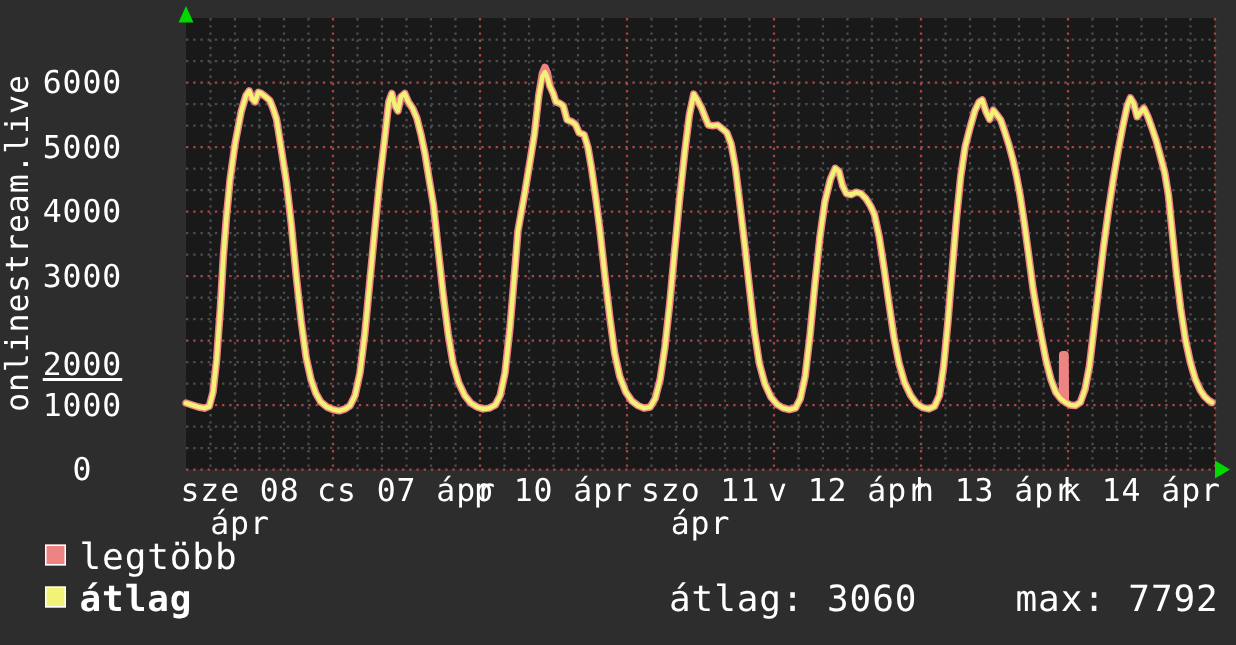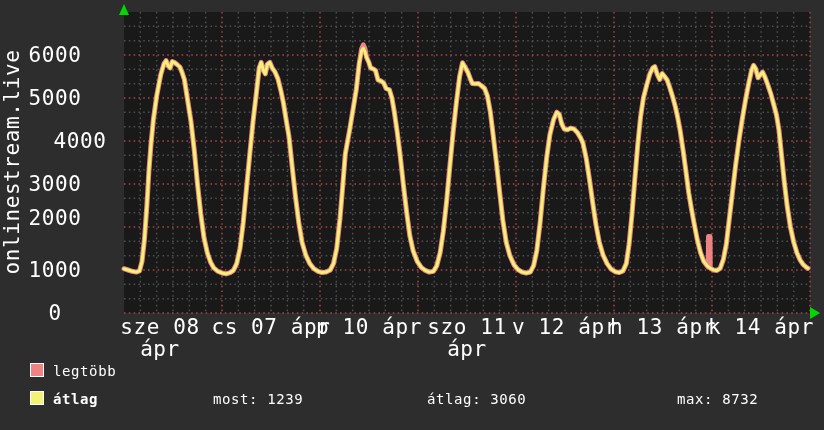--- a/index.html
+++ b/index.html
@@ -1,19 +1,19 @@
 <!DOCTYPE html>
 <html><head>
 <meta charset="utf-8">
 <style>
   html,body{margin:0;padding:0;background:#2d2d2d;}
   .stage{position:relative;width:824px;height:430px;background:#2d2d2d;overflow:hidden;
          font-family:"DejaVu Sans Mono","Liberation Mono",monospace;color:#fff;}
   .stage svg{position:absolute;left:0;top:0;}
-  .txt{position:absolute;font-size:14px;line-height:22px;letter-spacing:0.6px;white-space:pre;}
+  .txt{position:absolute;font-size:24px;line-height:22px;letter-spacing:0.6px;white-space:pre;}
   .vtitle{position:absolute;left:-139px;top:151px;width:301px;height:22px;text-align:center;
           transform:rotate(-90deg);font-size:21px;line-height:22px;letter-spacing:0.6px;}
   .ylab{position:absolute;left:0;width:110px;text-align:center;font-size:21px;line-height:22px;letter-spacing:0.6px;}
   .xlab{position:absolute;width:132px;text-align:center;top:316px;font-size:21px;line-height:22px;letter-spacing:0.6px;}
   .swatch{position:absolute;left:30px;width:12px;height:12px;border:1px solid #ffffff;}
 </style>
 </head>
 <body>
 
 <div class="stage">
@@ -87,37 +87,36 @@
       <polyline points="124.0,268.7 128.1,270.0 132.2,271.3 136.3,272.1 139.5,270.9 142.0,261.4 144.4,239.9 146.9,205.5 148.9,171.1 150.9,145.3 153.4,119.5 156.7,95.9 160.8,74.4 164.0,63.6 166.1,60.6 168.1,65.8 170.1,67.9 172.2,61.5 174.2,62.3 177.1,64.5 179.9,67.0 182.0,72.2 184.4,79.5 187.3,98.0 191.0,121.7 194.2,149.6 197.5,184.0 200.8,214.1 204.0,237.8 207.3,252.8 210.6,262.3 213.8,267.9 217.9,271.3 222.0,273.0 226.1,273.9 230.2,272.6 233.4,270.4 236.7,263.6 240.0,248.5 243.2,222.7 246.5,188.3 249.8,153.9 253.0,121.7 256.3,93.7 259.2,67.9 261.2,62.3 263.2,70.1 265.3,73.9 267.3,64.5 269.8,62.3 272.2,67.9 275.1,72.2 277.9,78.7 280.8,90.3 283.3,102.3 286.1,119.5 289.0,136.7 292.2,166.8 295.5,196.9 298.8,222.7 302.0,242.1 305.7,254.9 309.8,263.6 313.9,268.7 318.0,271.3 322.0,272.6 326.1,272.1 330.2,270.0 333.5,263.6 336.7,248.5 340.0,218.4 342.9,184.0 345.3,153.9 349.8,129.0 353.5,106.6 356.3,89.4 359.2,63.6 361.6,50.7 363.3,48.1 364.9,51.6 366.5,57.2 369.0,62.7 370.6,67.9 373.1,68.8 375.5,70.5 378.0,79.9 381.3,81.2 383.7,83.0 386.1,88.5 389.4,89.8 391.9,98.0 394.3,111.8 397.2,132.0 400.0,153.9 403.3,184.0 406.6,211.9 409.8,235.6 413.1,250.7 417.2,261.4 421.3,267.4 425.3,270.4 429.4,272.1 433.5,271.3 436.8,265.7 440.1,252.8 443.3,231.3 446.6,201.2 449.8,166.8 453.1,132.4 456.4,102.3 459.6,76.5 462.5,62.7 465.0,67.0 467.8,72.2 470.3,78.7 472.3,83.4 475.2,83.8 478.4,83.4 481.7,86.0 484.6,88.5 487.4,95.9 490.3,111.8 493.1,134.6 496.4,162.5 499.7,192.6 502.9,220.6 506.2,242.1 509.9,255.8 514.0,264.8 518.0,269.6 522.1,272.1 526.2,273.0 530.3,272.1 533.6,265.7 536.8,250.7 540.1,222.7 543.4,188.3 546.6,158.2 549.9,134.6 553.6,119.5 556.8,112.2 559.3,114.3 561.7,123.8 564.2,129.0 567.4,129.8 570.7,128.1 574.0,129.0 577.3,132.4 580.5,137.6 583.0,143.2 586.2,158.2 589.5,179.7 592.8,203.4 596.0,224.9 599.3,242.1 603.0,254.9 607.1,263.6 611.1,269.1 615.2,271.7 619.3,272.6 623.0,270.9 626.3,263.6 629.1,244.2 632.0,214.1 634.8,179.7 637.7,145.3 640.5,117.4 643.4,98.0 646.7,85.1 649.9,73.9 652.8,67.9 654.8,66.6 657.3,74.4 659.7,79.5 662.2,73.5 664.6,76.5 667.1,79.9 669.5,86.8 672.4,95.9 675.3,106.6 677.7,117.4 680.1,130.3 683.0,149.6 685.9,171.1 688.7,192.6 691.6,209.8 694.4,224.9 697.3,239.9 700.6,252.8 703.8,261.4 707.1,265.7 710.4,268.3 713.6,270.0 716.9,270.4 720.2,268.3 723.4,259.3 726.3,244.2 729.1,220.6 732.4,192.6 735.7,164.7 738.9,141.0 742.2,119.5 745.5,100.2 748.8,83.0 751.6,70.1 753.6,65.3 755.7,68.8 758.1,77.8 760.6,74.4 762.6,72.2 765.1,77.4 767.9,85.1 770.8,93.7 773.7,104.5 776.5,115.2 779.0,130.3 781.4,153.9 784.3,181.9 787.1,205.5 790.4,227.0 793.7,242.1 796.9,252.8 800.2,260.1 803.1,264.4 805.9,267.0 808.0,268.3" fill="none" stroke="#f2f276" stroke-width="3" stroke-linejoin="round" stroke-linecap="round"></polyline>
       <polygon points="119,15 124,4 129,15" fill="#00d800"></polygon>
       <polygon points="810,307 820,313 810,319" fill="#00d800"></polygon>
     </svg>
 
   <div class="vtitle">onlinestream.live</div>
 
   <div id="ticks">
       <div class="ylab" style="top: 302px;">0</div>
       <div class="ylab" style="top: 259px;">1000</div>
-      <div class="ylab" style="top: 207px;">2000</div>
+      <div class="ylab" style="top: 232px; text-decoration: underline;">2000</div>
       <div class="ylab" style="top: 173px;">3000</div>
-      <div class="ylab" style="top: 130px; margin-left: 25px;">4000</div>
+      <div class="ylab" style="top: 130px;">4000</div>
       <div class="ylab" style="top: 87px;">5000</div>
       <div class="ylab" style="top: 44px;">6000</div>
       <div class="xlab" style="left: 94px;">sze 08 ápr</div>
       <div class="xlab" style="left: 205px;">cs 07 ápr</div>
       <div class="xlab" style="left: 303px;">p 10 ápr</div>
       <div class="xlab" style="left: 401px;">szo 11 ápr</div>
       <div class="xlab" style="left: 499px;">v 12 ápr</div>
       <div class="xlab" style="left: 597px;">h 13 ápr</div>
       <div class="xlab" style="left: 695px;">k 14 ápr</div>
     </div>
 
   <div class="swatch" style="top:363px;background:#ee8383;"></div>
   <div class="txt" style="left:53px;top:360px;">legtöbb</div>
 
   <div class="swatch" style="top:391px;background:#f2f276;"></div>
   <div class="txt" style="left:53px;top:388px;font-weight:bold;">átlag</div>
 
-  <div class="txt" style="left:213px;top:388px;">most: 1239</div>
-  <div class="txt" style="left:427px;top:388px;">átlag: 3060</div>
-  <div class="txt" style="left:677px;top:388px;">max: 8732</div>
+  <div class="txt" style="left:446px;top:388px;">átlag: 3060</div>
+  <div class="txt" style="left:677px;top:388px;">max: 7792</div>
 
 </div>
 
 </body></html>

